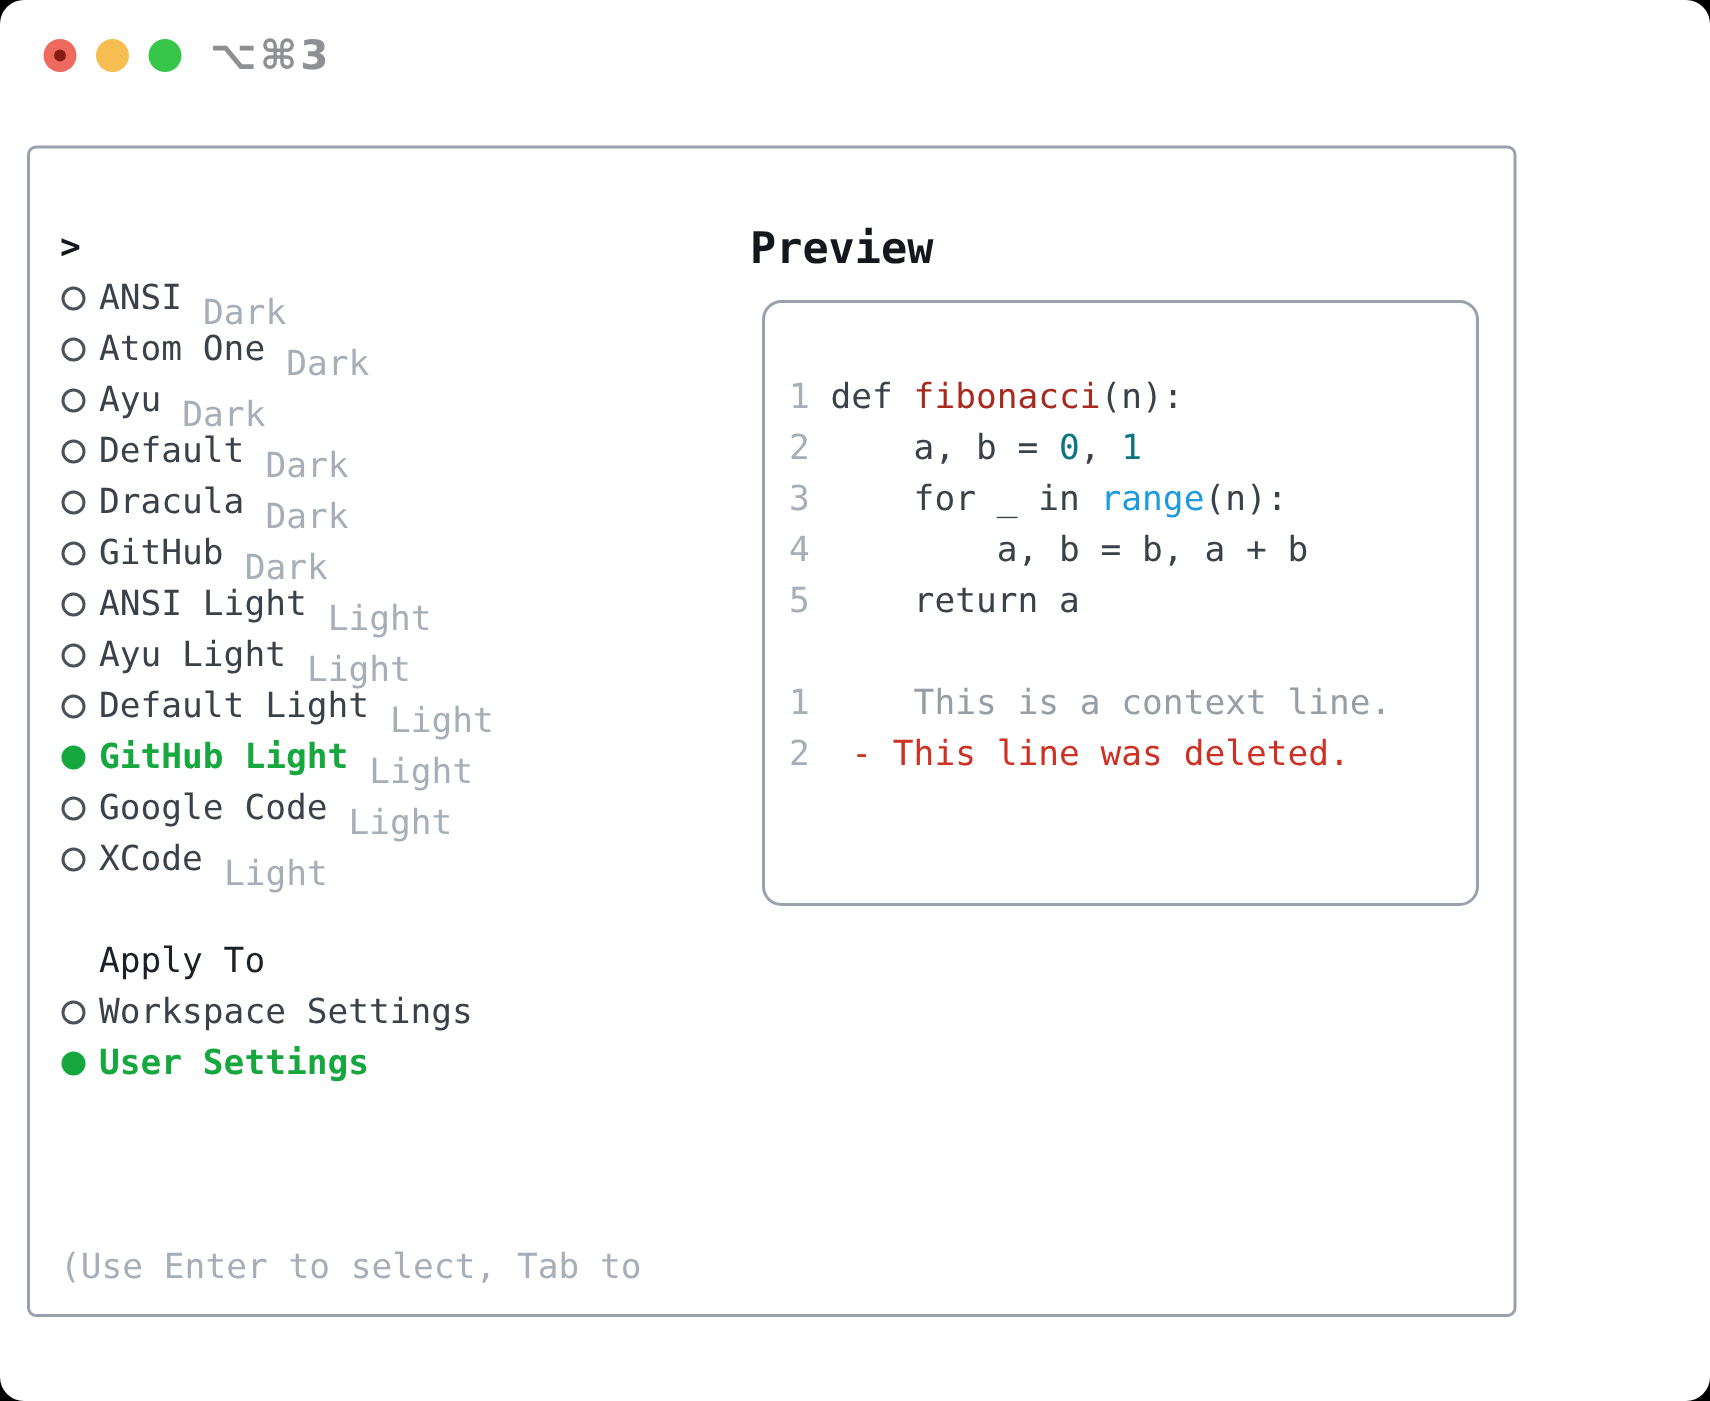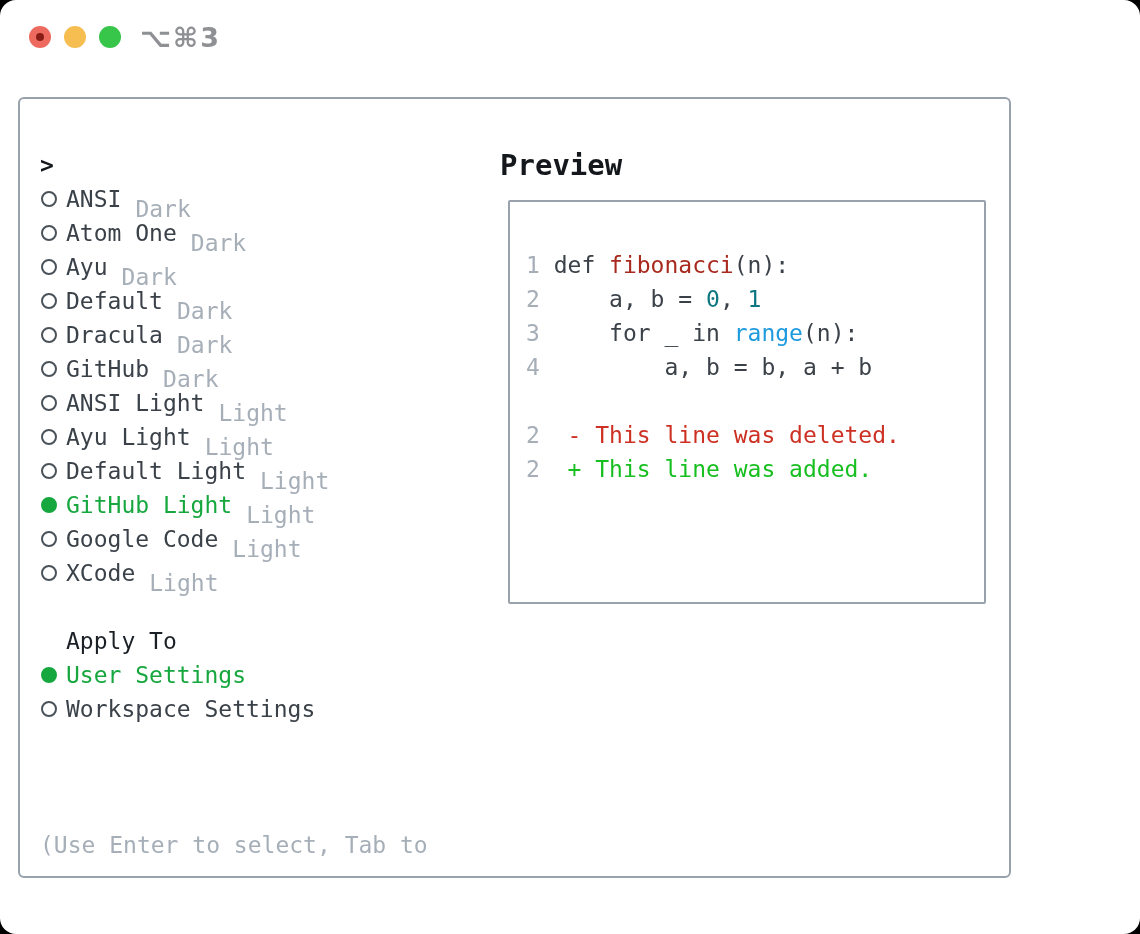--- a/index.html
+++ b/index.html
@@ -30,28 +30,28 @@
   .right{flex:1;padding-top:49px;}
   .row{display:flex;align-items:center;height:34px;font-size:23px;color:var(--foreground,#3a4148);}
   .marker{width:26px;display:inline-flex;align-items:center;flex:0 0 26px;}
   .pointer{font-weight:bold;color:#14181c;font-size:23px;}
   .heading{font-weight:bold;color:#14181c;white-space:pre;}
   .apply-heading{margin-top:34px;}
   .apply-heading .heading{font-weight:normal;color:#1b2026;text-align:center;}
   .radio{width:12px;height:12px;border:2px solid #4a525a;border-radius:50%;box-sizing:content-box;margin-left:1px;}
   .radio.on{background:var(--accent-green,#16a73e);border-color:var(--accent-green,#16a73e);}
   .name{white-space:pre;}
-  .item.selected .name{color:var(--accent-green,#16a73e);}
+  .item.selected .name{color:var(--accent-green,#16a73e);font-weight:bold;}
   .tag{color:var(--muted,#a6aeb8);margin-left:14px;white-space:pre;margin-top:20px;}
   .help{margin-top:34px;font-size:23px;line-height:34px;color:var(--muted,#a6aeb8);white-space:pre;}
   
   .preview-heading{font-weight:bold;color:#14181c;font-size:29px;height:34px;line-height:34px;}
   .preview-box{
     margin-top:18px;margin-left:8px;width:478px;height:404px;box-sizing:border-box;
-    border:2px solid var(--border,#99a2ac);border-radius:2px;
+    border:2px solid var(--border,#99a2ac);border-radius:13px;
     padding:46px 0 4px 16px;
   }
   .pline{white-space:pre;height:34px;line-height:34px;font-size:23px;}
   .ln{display:inline-block;width:2ch;color:var(--muted,#a6aeb8);}
   .c-fg{color:var(--foreground,#3a4148);}
   .c-red{color:var(--code-red,#a8291d);}
   .c-teal{color:var(--code-teal,#0e7680);}
   .c-blue{color:var(--code-blue,#1e9ade);}
   .c-gray{color:var(--context-gray,#959da5);}
   .c-diff-red{color:var(--diff-red,#cd3124);}
@@ -166,46 +166,47 @@
             <span class="tag">Light</span>
           </div>
         </div>
 
       <div class="row apply-heading">
         <span class="marker"></span>
         <span class="heading">Apply To</span>
       </div>
 
       <div id="apply-list">
+          <div class="row item">
+            <span class="marker">
+              <span class="radio"></span>
+            </span>
+            <span class="name">Workspace Settings</span>
+          </div>
           <div class="row item selected">
             <span class="marker">
               <span class="radio on"></span>
             </span>
             <span class="name">User Settings</span>
-          </div>
-          <div class="row item">
-            <span class="marker">
-              <span class="radio"></span>
-            </span>
-            <span class="name">Workspace Settings</span>
           </div>
         </div>
 
       <div class="help">
         <div>(Use Enter to select, Tab to</div>
         <div>change focus)</div>
       </div>
     </div>
 
     <div class="right">
       <div class="preview-heading">Preview</div>
       <div class="preview-box" id="preview-box">
           <div class="pline"><span class="ln">1</span><span class="seg c-fg">def </span><span class="seg c-red">fibonacci</span><span class="seg c-fg">(n):</span></div>
           <div class="pline"><span class="ln">2</span><span class="seg c-fg">    a, b = </span><span class="seg c-teal">0</span><span class="seg c-fg">, </span><span class="seg c-teal">1</span></div>
           <div class="pline"><span class="ln">3</span><span class="seg c-fg">    for _ in </span><span class="seg c-blue">range</span><span class="seg c-fg">(n):</span></div>
           <div class="pline"><span class="ln">4</span><span class="seg c-fg">        a, b = b, a + b</span></div>
+          <div class="pline"><span class="ln">5</span><span class="seg c-fg">    return a</span></div>
           <div class="pline"><span class="ln"></span></div>
+          <div class="pline"><span class="ln">1</span><span class="seg c-gray">    This is a context line.</span></div>
           <div class="pline"><span class="ln">2</span><span class="seg c-diff-red"> - This line was deleted.</span></div>
-          <div class="pline"><span class="ln">2</span><span class="seg c-diff-green"> + This line was added.</span></div>
         </div>
     </div>
   </div>
 </div>
 
 </body></html>

